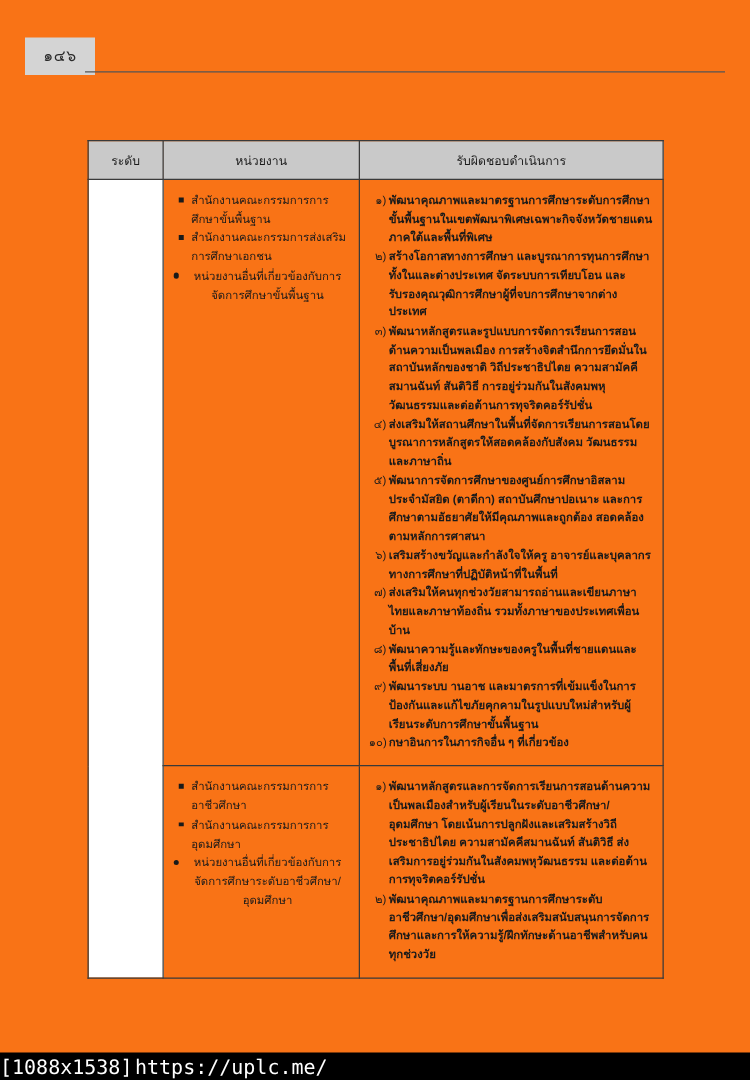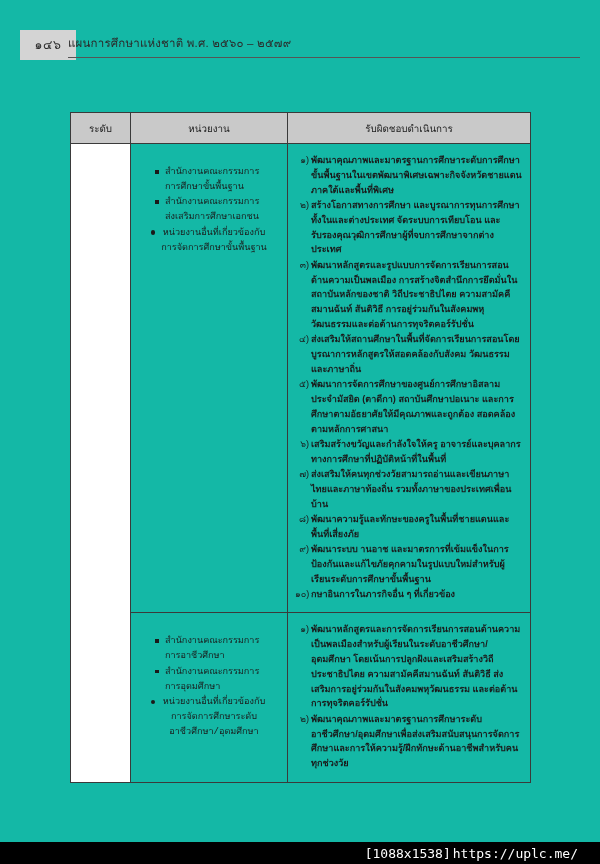--- a/index.html
+++ b/index.html
@@ -13,21 +13,21 @@
     font-family: "Liberation Sans", "DejaVu Sans", sans-serif;
     color: #1a1a1a;
     position: relative;
     overflow: hidden;
   }
 
   .page {
     position: relative;
     width: 600px;
     height: 864px;
-    background: #14b8a6;
+    background: #f97316;
     box-sizing: border-box;
   }
 
   
   .header {
     position: absolute;
     left: 0;
     top: 30px;
     width: 600px;
     height: 34px;
@@ -110,23 +110,22 @@
   col.c-agency { width: 157px; }
   col.c-resp   { width: 243px; }
 
   td.level-cell {
     background: #ffffff;
   }
 
   
   .agency-list {
     list-style: none;
-    margin: 12px;
+    margin: 0;
     padding: 9px 6px 10px 8px;
-    font-family: Liberation Mono, monospace;
   }
   .agency-list li {
     position: relative;
     font-size: 9.1px;
     line-height: 1.62;
     color: #1a1a1a;
     margin-bottom: 1px;
   }
   .agency-list li.sq {
     padding-left: 14px;
@@ -187,40 +186,39 @@
   
   .watermark {
     position: absolute;
     left: 0;
     bottom: 0;
     width: 600px;
     height: 22px;
     background: #000000;
     color: #ffffff;
     font-family: "DejaVu Sans Mono", "Liberation Mono", monospace;
-    font-size: 13px;
+    font-size: 16px;
     display: flex;
     align-items: center;
-    justify-content: flex-end;
-    padding-right: 22px;
+    justify-content: flex-start;
+    padding-right: 8px;
     box-sizing: border-box;
     letter-spacing: 0px;
   }
   .watermark .wm-dims { margin-right: 2px; }
 </style>
 </head>
 <body>
 
 <div class="page">
 
   <div class="header">
     <div class="page-number-badge">
       <span>๑๔๖</span>
     </div>
-    <div class="header-title">แผนการศึกษาแห่งชาติ พ.ศ. ๒๕๖๐ – ๒๕๗๙</div>
     <div class="header-rule"></div>
   </div>
 
 
   <div class="table-wrap">
     <table class="roles-table">
       <colgroup>
         <col class="c-level">
         <col class="c-agency">
         <col class="c-resp">

